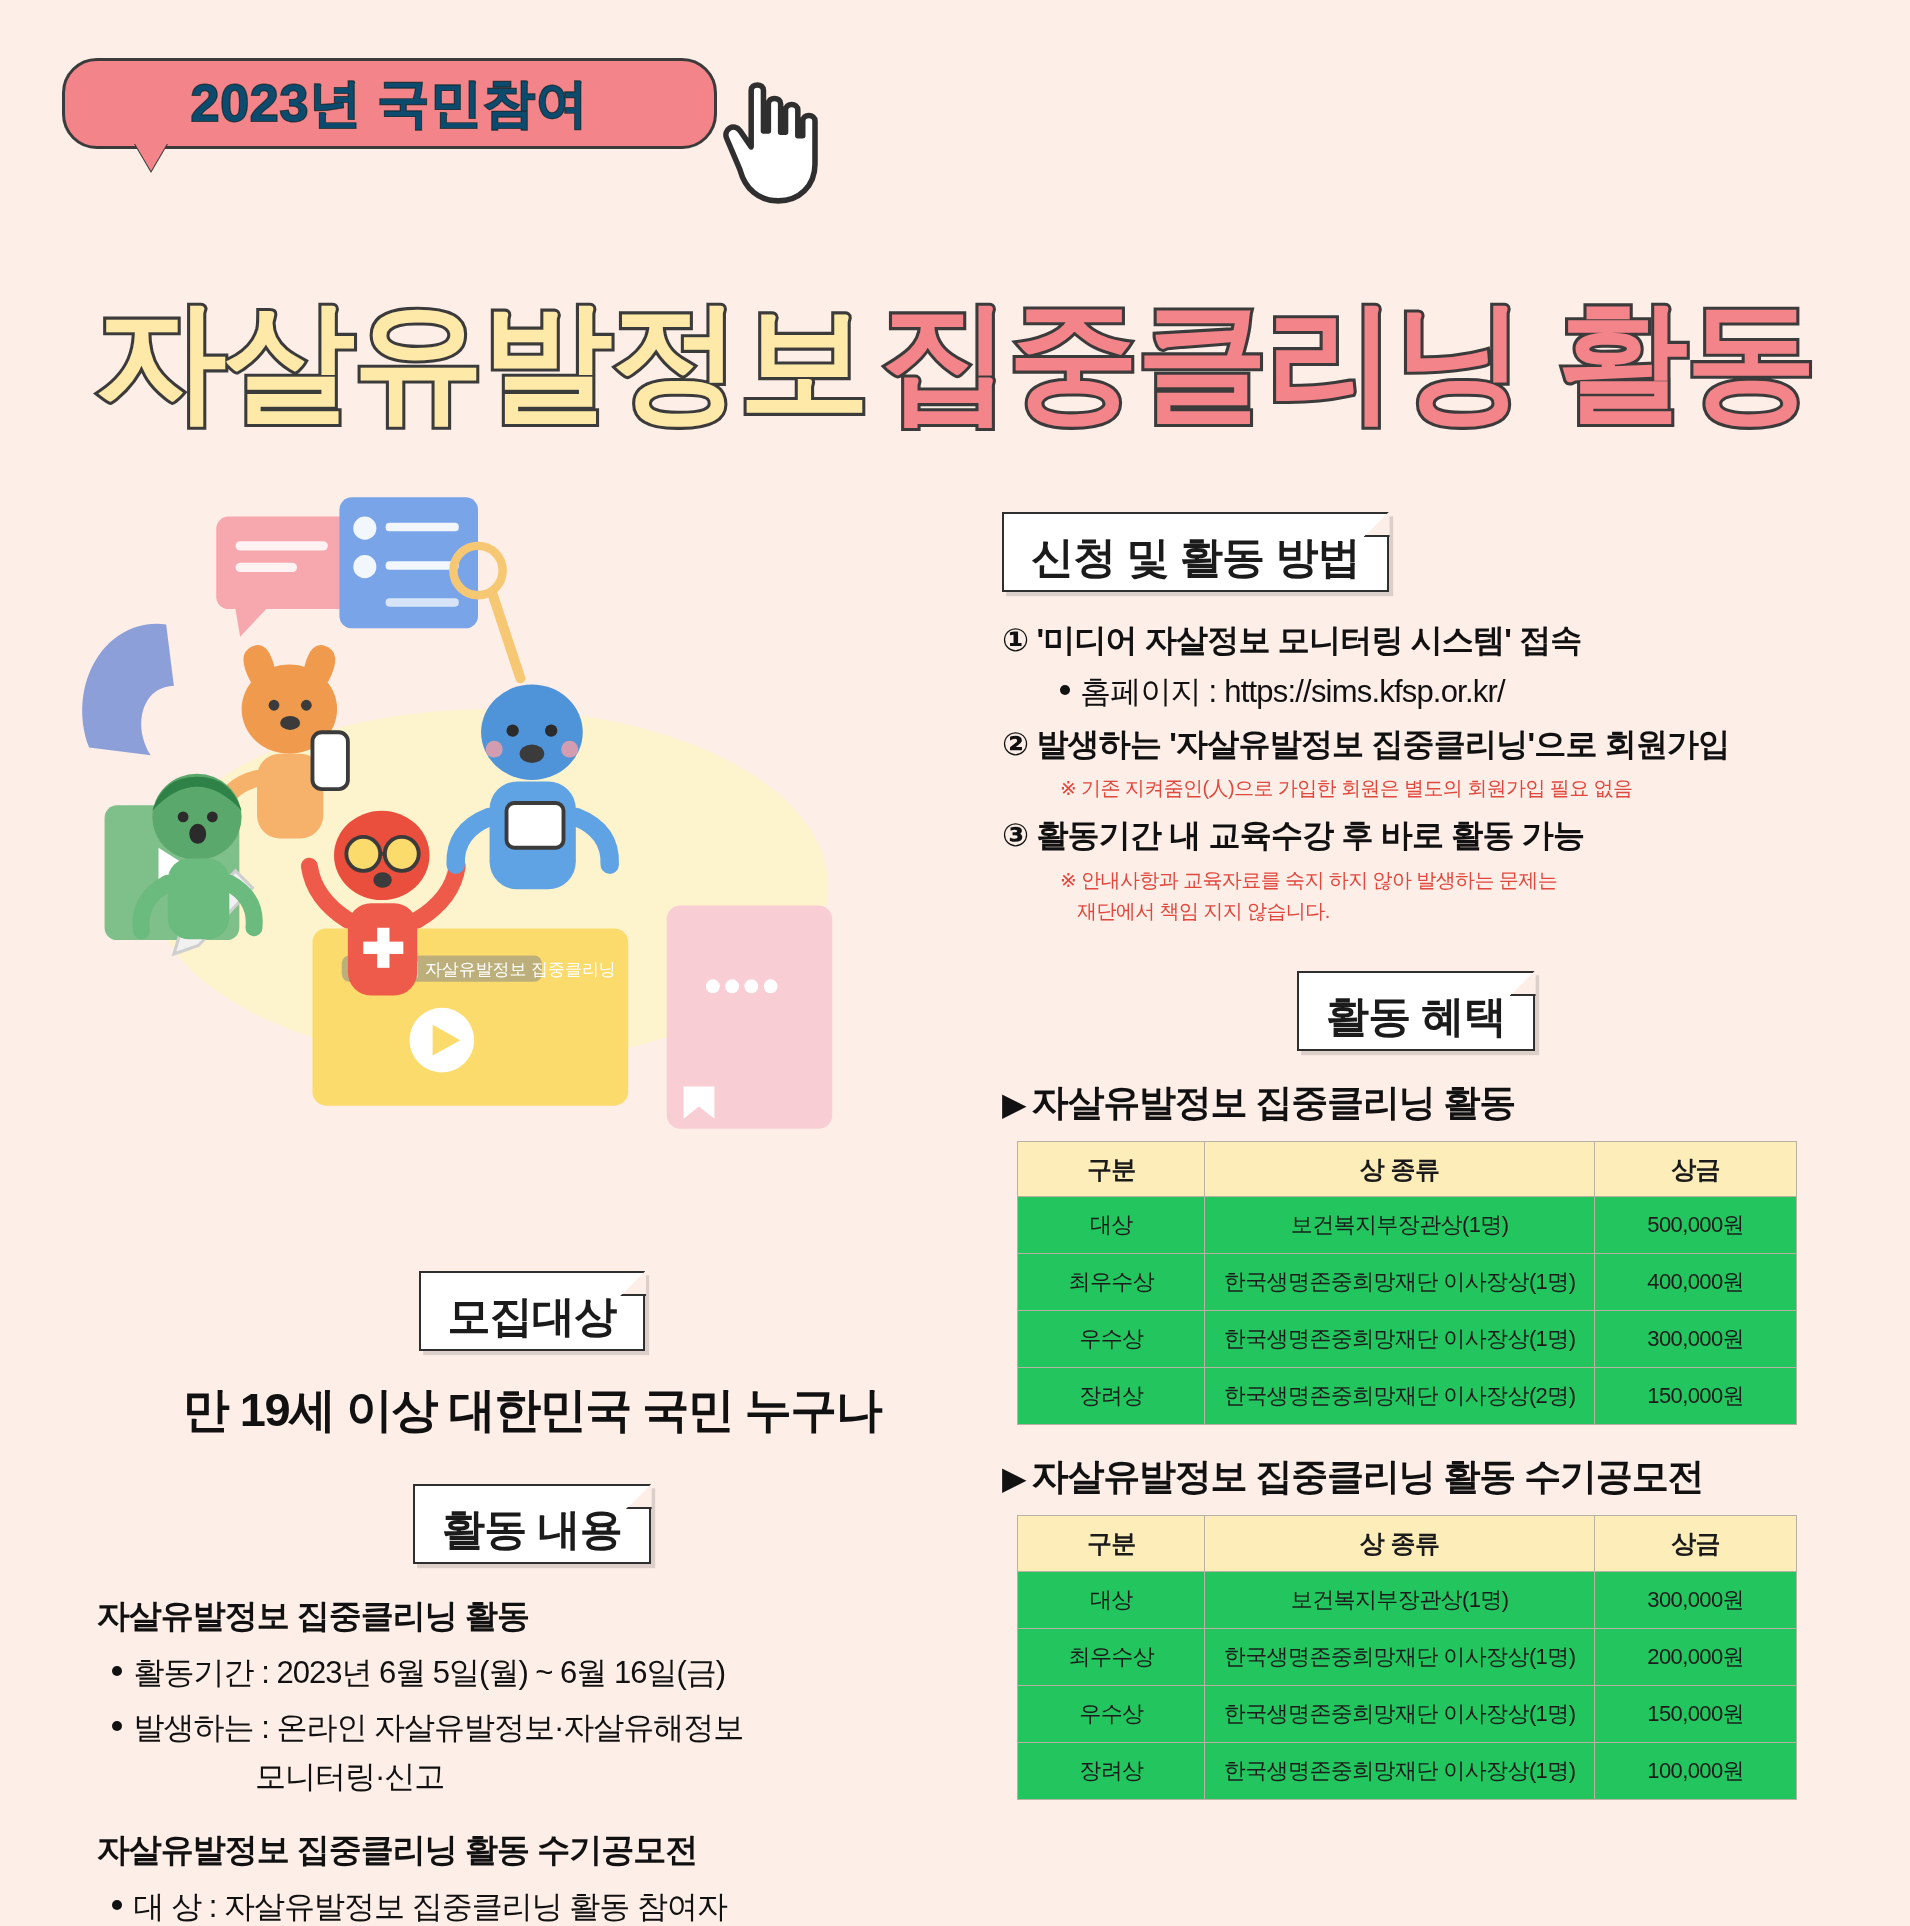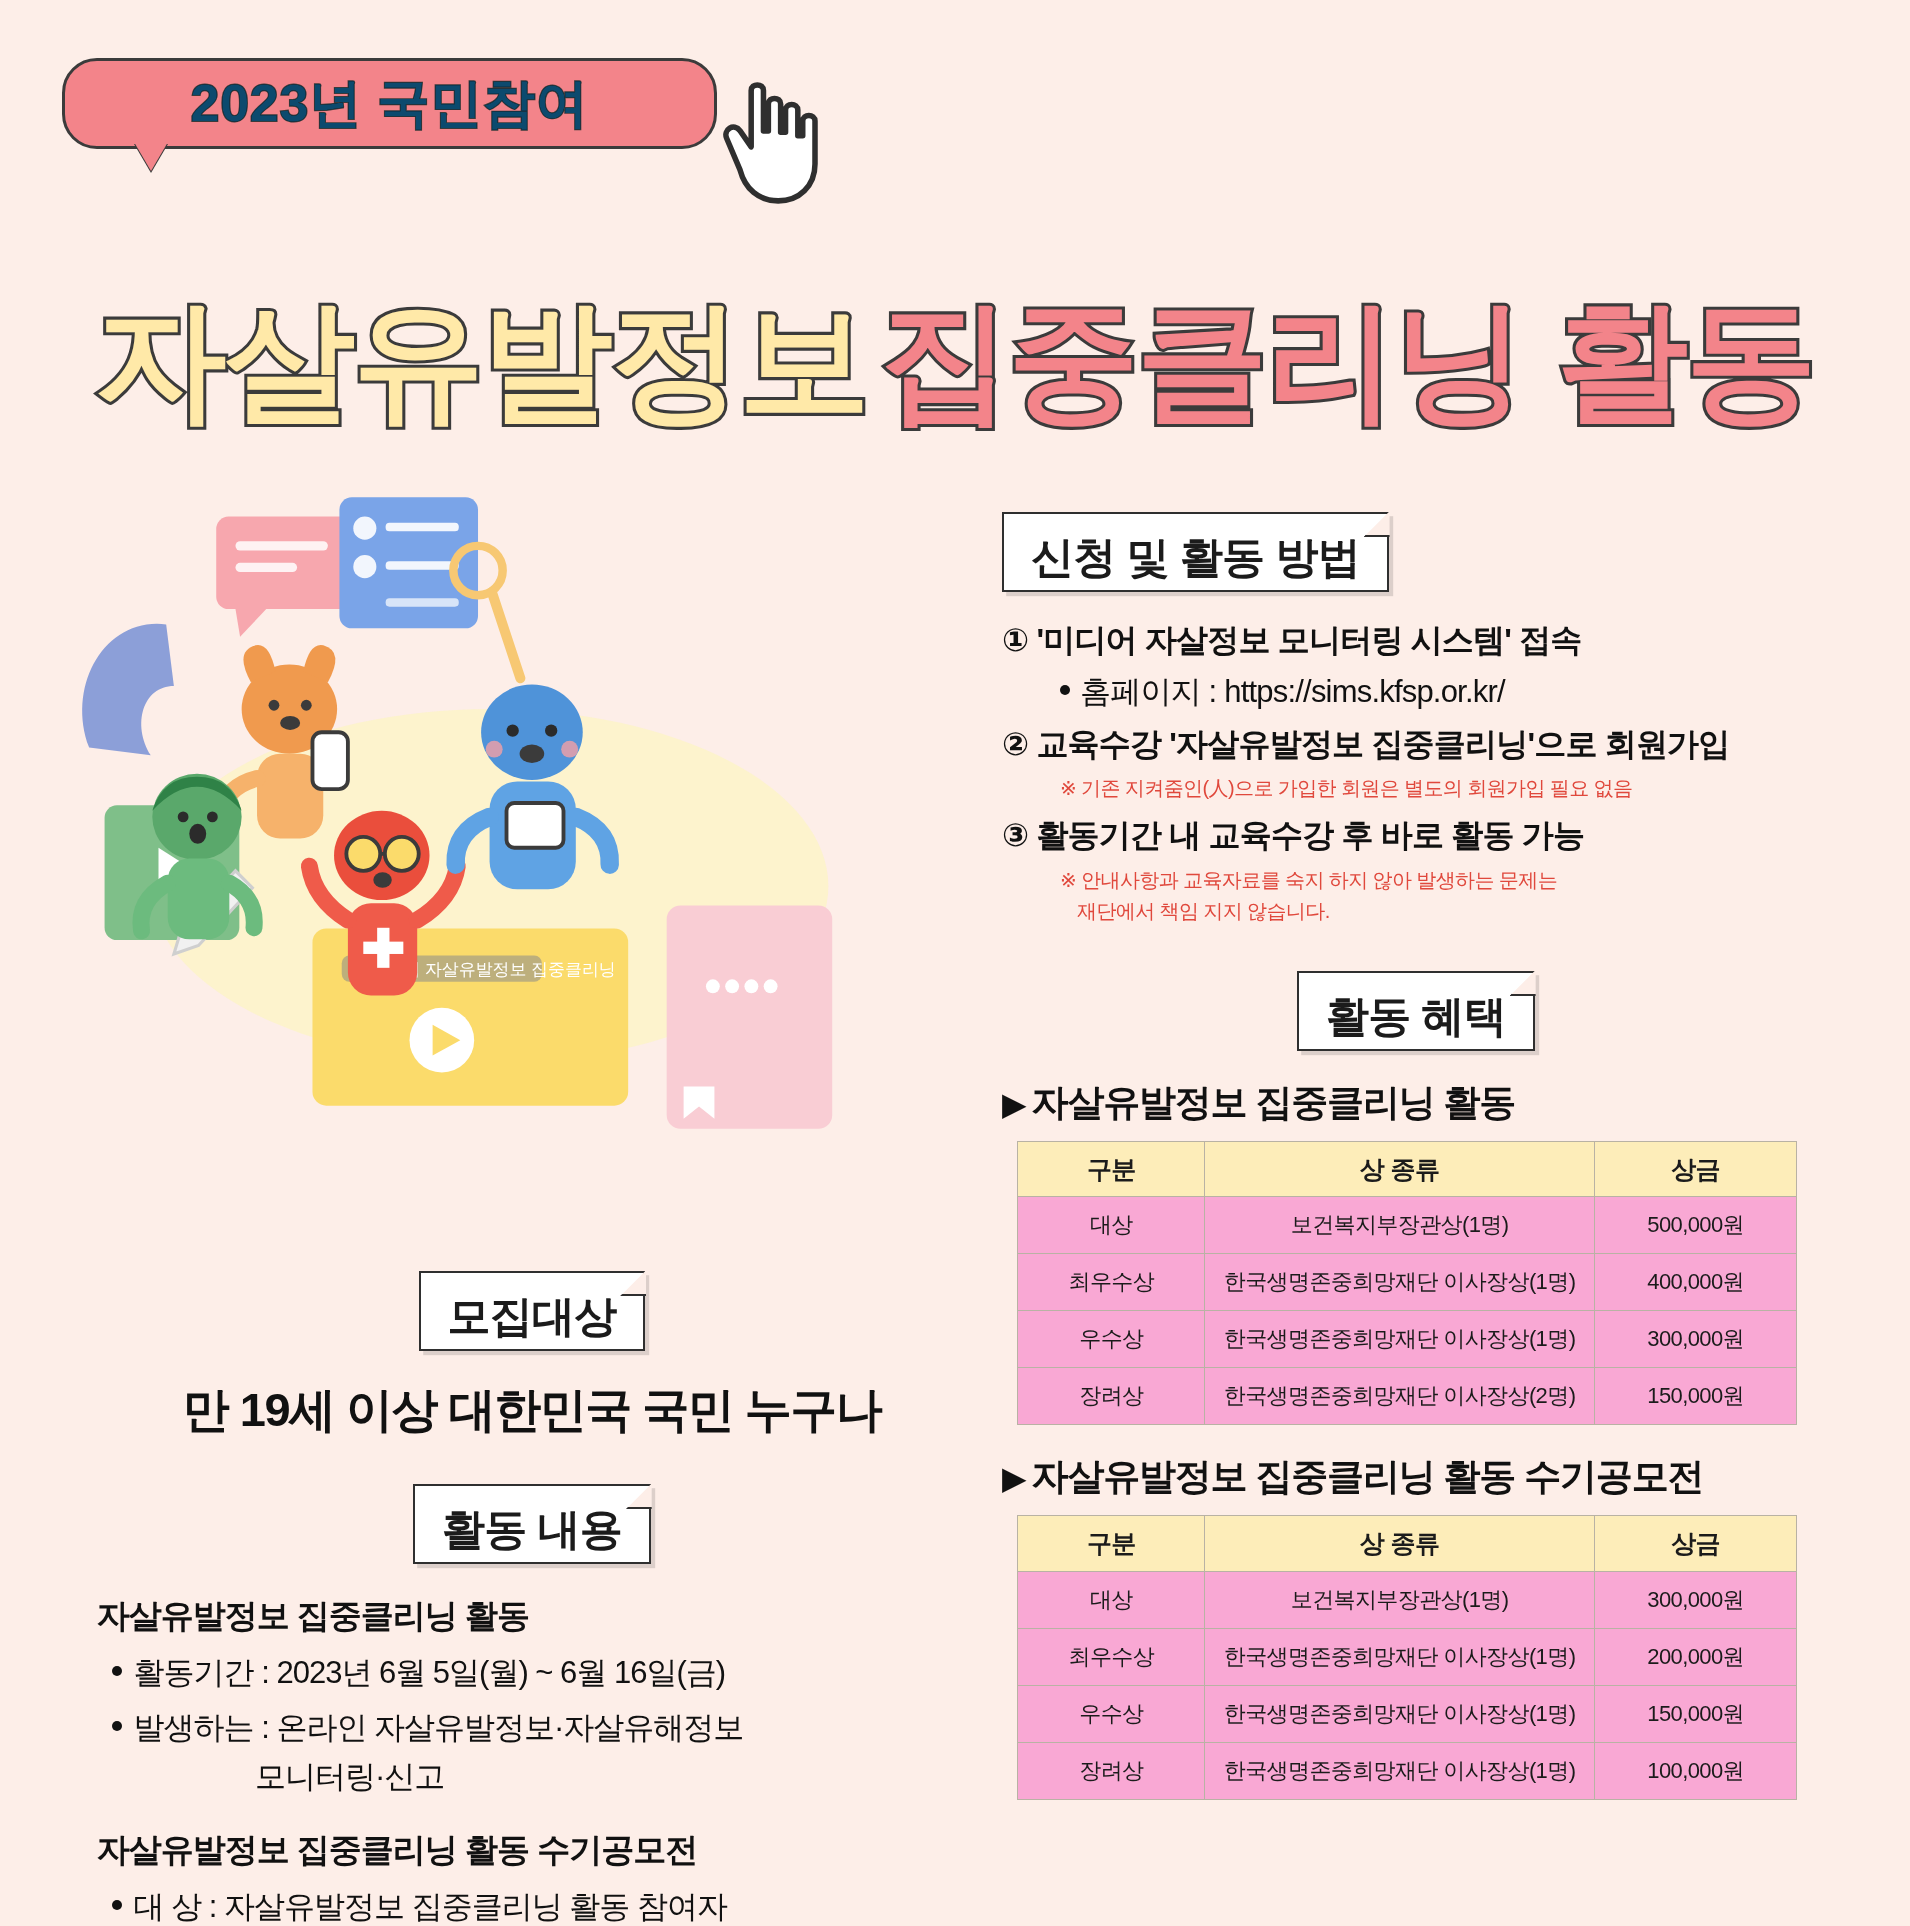--- a/index.html
+++ b/index.html
@@ -186,21 +186,21 @@
     margin: 27px 0 13px 0;
     color: #111;
   }
   .benefit-sub .tri { margin-right: 6.2px; font-size: 32px; }
 
   
   table.prize {
     border-collapse: collapse;
     width: 780px;
     margin: 0 0 0 15.4px;
-    background: #f9a8d4;
+    background: #22c55e;
   }
   table.prize th, table.prize td {
     border: 1.2px solid #b9b2a4;
     text-align: center;
     letter-spacing: -0.6px;
     color: #1b1b1b;
   }
   table.prize th {
     background: #fdedb9;
     font-size: 25px;
@@ -375,21 +375,21 @@
 
     <div class="tag tag-shadow">
       <span>신청 및 활동 방법</span>
     </div>
 
     <div class="apply-body">
       <p class="num-item">① '미디어 자살정보 모니터링 시스템' 접속</p>
       <p class="sub-item">
         <span class="dot"></span><span>홈페이지 : https://sims.kfsp.or.kr/</span>
       </p>
-      <p class="num-item">② 교육수강 '자살유발정보 집중클리닝'으로 회원가입</p>
+      <p class="num-item">② 발생하는 '자살유발정보 집중클리닝'으로 회원가입</p>
       <p class="note">※ 기존 지켜줌인(人)으로 가입한 회원은 별도의 회원가입 필요 없음</p>
       <p class="num-item">③ 활동기간 내 교육수강 후 바로 활동 가능</p>
       <p class="note">※ 안내사항과 교육자료를 숙지 하지 않아 발생하는 문제는</p>
       <p class="note note-indent" style="margin-top:-8.5px">재단에서 책임 지지 않습니다.</p>
     </div>
 
     <div class="benefit-head" style="text-align:center">
       <div class="tag tag-shadow">
         <span>활동 혜택</span>
       </div>

